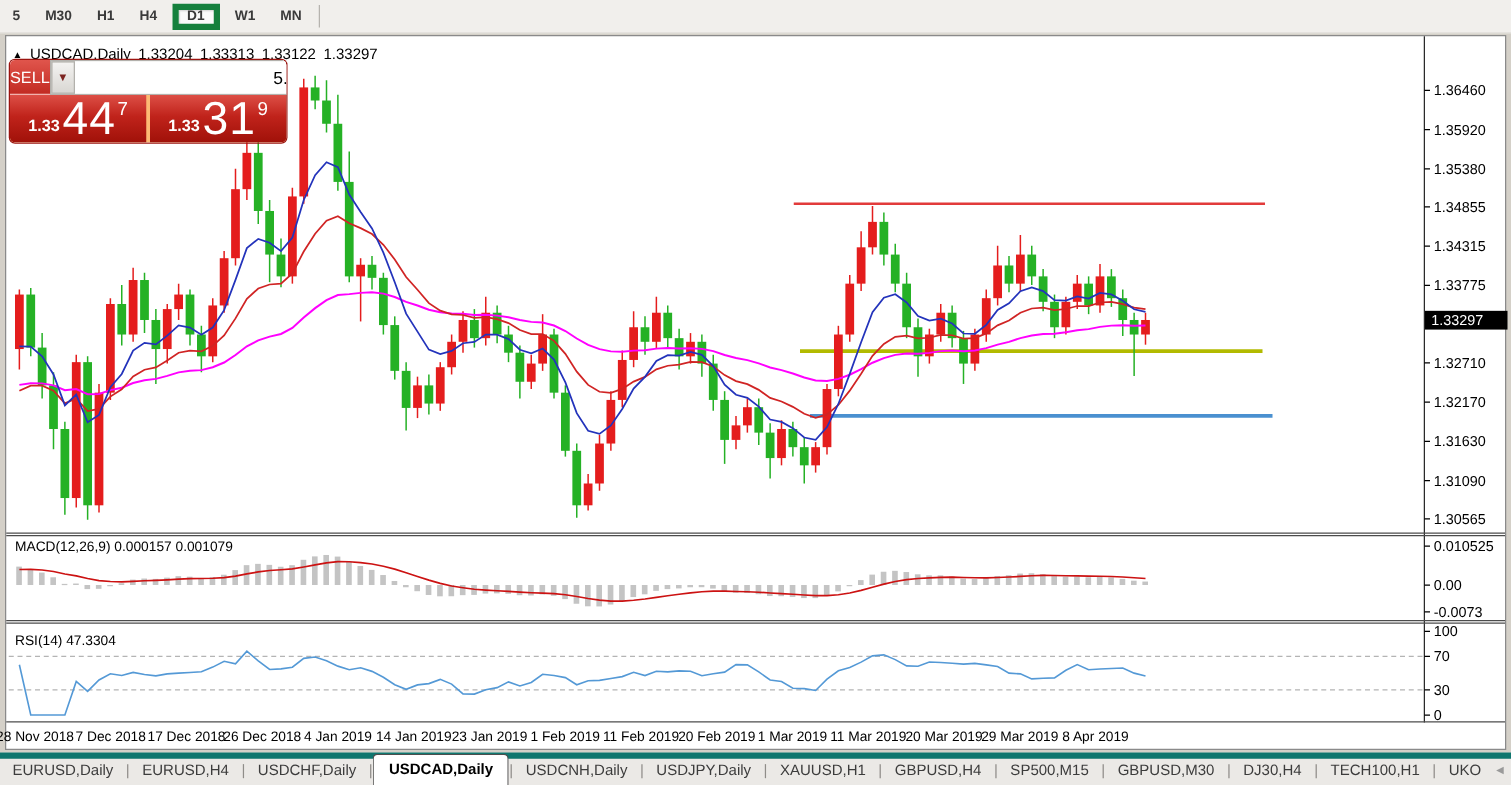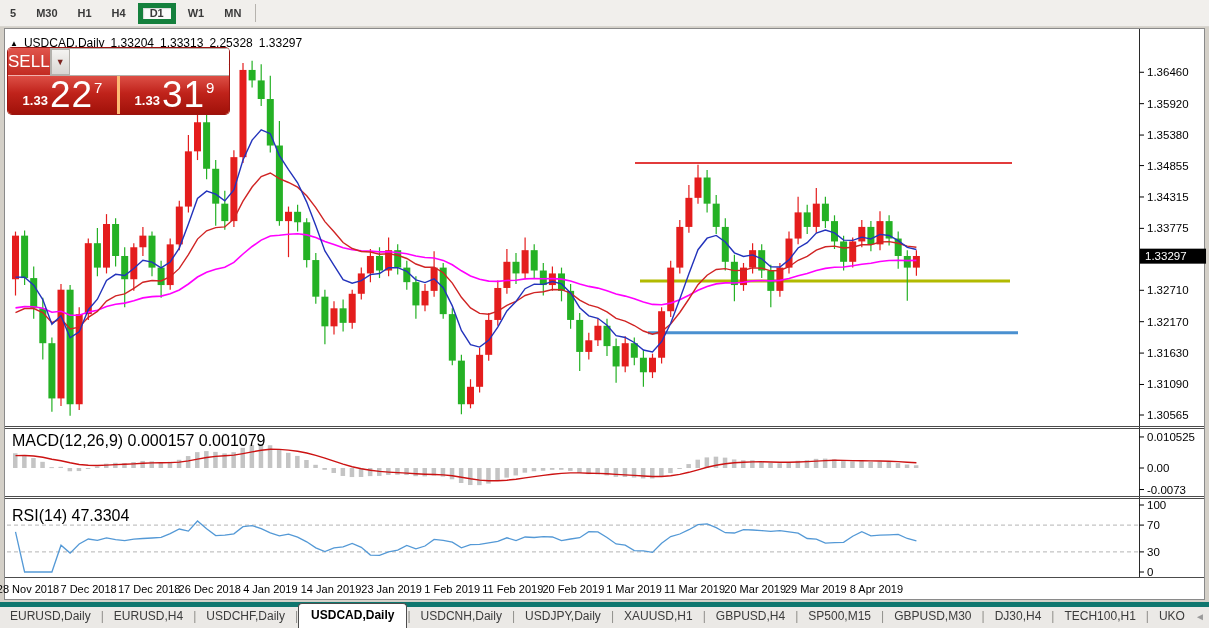--- a/index.html
+++ b/index.html
@@ -12,27 +12,27 @@
   .tf-btn { height:21px; padding:0 7px; margin:0 2px; display:flex; align-items:center;
     font-size:11px; font-weight:bold; color:#3a3a3a; border:1px solid transparent; cursor:default; }
   .tf-btn.active { background:#fafafa; border:5px solid #15803d; box-shadow:inset 1px 1px 1px #d8d8d8; }
   .tf-sep { width:1px; height:18px; background:#b6b3ae; margin:0 4px; }
   
   .chart-window { position:absolute; left:0; top:27px; width:1209px; height:575px; }
   svg text { font-family:"Liberation Sans", sans-serif; }
   .chart-title { position:absolute; left:10px; top:9px; font-size:12px; color:#000;
     display:flex; gap:6px; align-items:center; z-index:5; }
   .chart-title .tri { font-size:8px; }
-  .ind-label { position:absolute; left:12px; font-size:16px; color:#000; z-index:5; }
+  .ind-label { position:absolute; left:12px; font-size:11px; color:#000; z-index:5; }
   
   .trade-panel { position:absolute; left:8px; top:21px; width:221px; z-index:6;
     border-radius:4px; overflow:hidden; box-shadow:0 0 0 1px #9b1410; }
   .tp-top { display:flex; height:28px; background:#fff; }
   .sell-btn,.buy-btn { width:53px; display:flex; align-items:center; justify-content:center;
-    color:#fff; font-size:17px; background:linear-gradient(180deg,#e0554c,#c22b22);
+    color:#fff; font-size:13px; background:linear-gradient(180deg,#e0554c,#c22b22);
     border-bottom:1px solid rgba(255,255,255,.55); cursor:pointer; }
   .vol { flex:1; display:flex; background:#e3e1dd; border:1px solid #b3b1ac; align-items:stretch; }
   .spin-btn { width:19px; display:flex; align-items:center; justify-content:center;
     background:linear-gradient(180deg,#f4f3f1,#d9d7d3); border:1px solid #b3b1ac; font-size:9px; cursor:pointer; }
   .spin-btn.down { color:#7c2420; }
   .vol-input { flex:1; border:none; background:#fff; text-align:right; font-size:14px;
     padding:0 5px; font-family:"Liberation Sans",sans-serif; color:#000; }
   .tp-prices { display:flex; gap:3px; background:#fdba74; }
   .price-box { flex:1; height:38px; display:flex; align-items:center; justify-content:center;
     background:linear-gradient(180deg,#dd4f46 0%,#c0231b 45%,#a01109 100%);
@@ -459,38 +459,38 @@
         <text x="815.8000000000001" y="593" font-size="11px" fill="#000" text-anchor="middle">29 Mar 2019</text>
         <text x="876.4" y="593" font-size="11px" fill="#000" text-anchor="middle">8 Apr 2019</text>
       </g>
     </svg>
 
   <div class="chart-title">
     <span class="tri">▲</span>
     <span>USDCAD,Daily</span>
     <span>1.33204</span>
     <span>1.33313</span>
-    <span>2.25328</span>
+    <span>1.33122</span>
     <span>1.33297</span>
   </div>
 
   <div class="trade-panel">
     <div class="tp-top">
       <div class="sell-btn">SELL</div>
       <div class="vol">
         <div class="spin-btn down">▼</div>
         <input class="vol-input" value="5.00" style="">
 
       </div>
 
     </div>
     <div class="tp-prices">
       <div class="price-box">
         <span class="pb-small">1.33</span>
-        <span class="pb-big">22</span>
+        <span class="pb-big">44</span>
         <span class="pb-sup">7</span>
       </div>
       <div class="price-box">
         <span class="pb-small">1.33</span>
         <span class="pb-big">31</span>
         <span class="pb-sup">9</span>
       </div>
     </div>
   </div>
 

